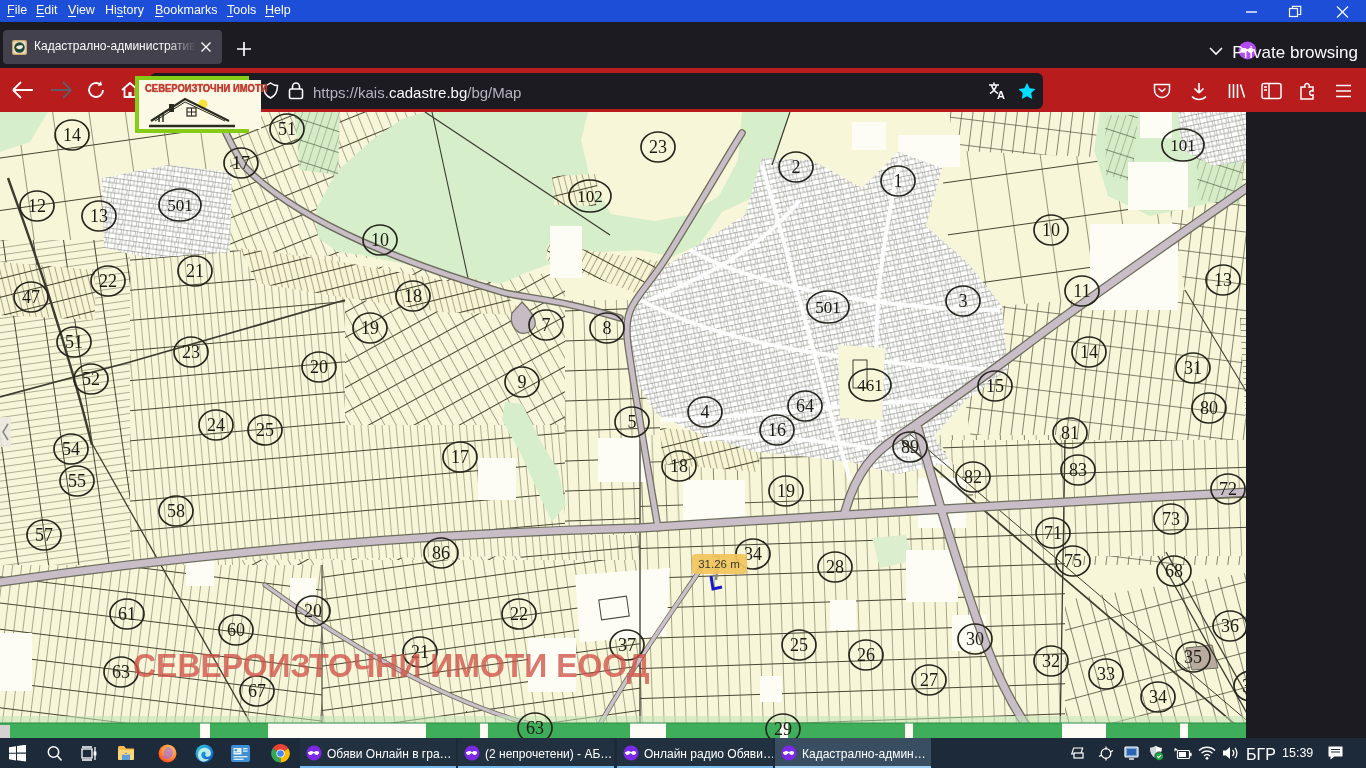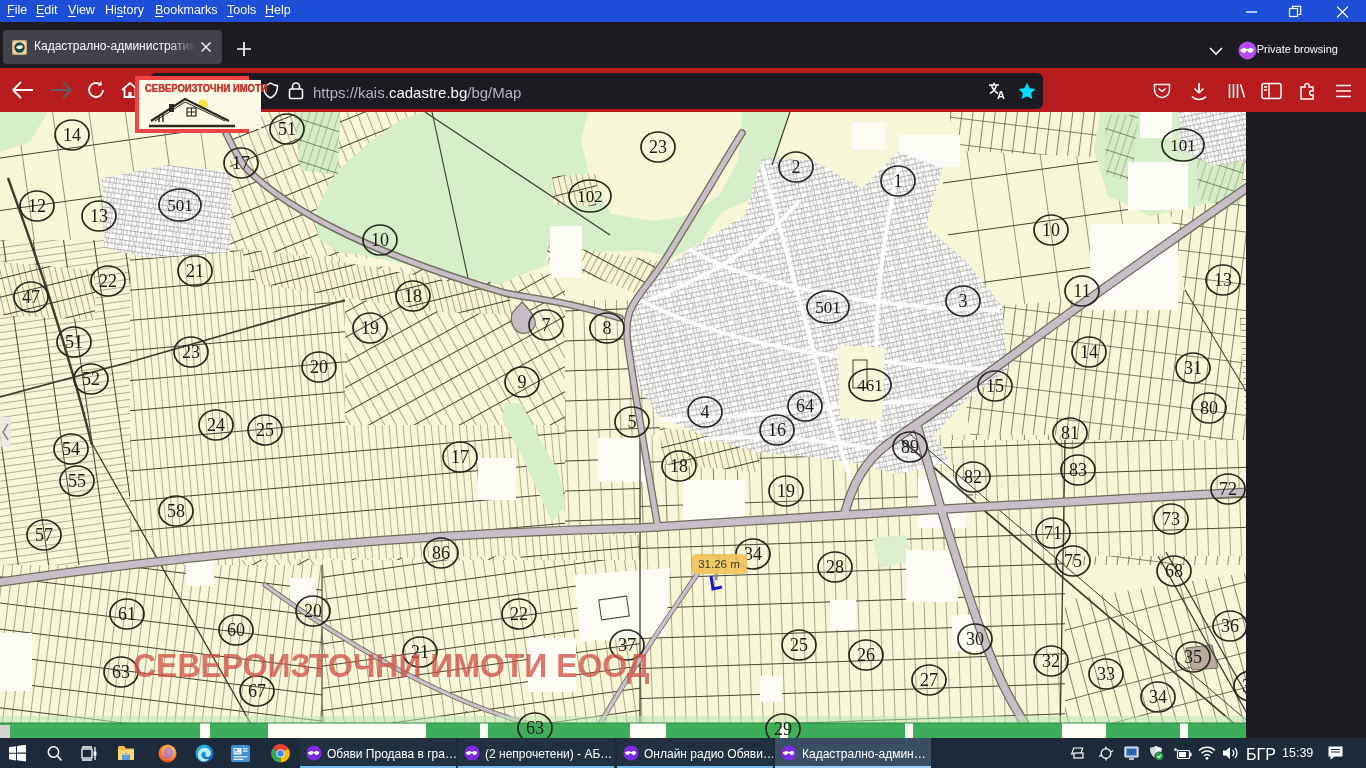--- a/index.html
+++ b/index.html
@@ -2,25 +2,25 @@
 <html><head><meta charset="utf-8">
 <style>
 *{margin:0;padding:0;box-sizing:border-box}
 html,body{width:1366px;height:768px;overflow:hidden;background:#1c1b22;font-family:"Liberation Sans",sans-serif}
 #menubar{position:absolute;left:0;top:0;width:1366px;height:22px;background:#1d4ed8;color:#fbfbfe;font-size:12.5px}
 #menubar span{position:absolute;top:3px}
 #menubar u{text-decoration:underline;text-underline-offset:2px}
 #tabbar{position:absolute;left:0;top:22px;width:1366px;height:46px;background:#1c1b22}
 #tab{position:absolute;left:3px;top:8px;width:219px;height:34px;background:#42414d;border-radius:4px;color:#fbfbfe;font-size:12px}
 #plus{position:absolute;left:236px;top:40px;color:#fbfbfe;font-size:18px;font-weight:400;top:12px;left:237px}
-#pbw{position:absolute;right:28px;top:21px;color:#fbfbfe;font-size:11px}
+#pbw{position:absolute;right:8px;top:21px;color:#fbfbfe;font-size:17px}
 #navbar{position:absolute;left:0;top:68px;width:1366px;height:44px;background:#b91c1c}
 #urlbar{position:absolute;left:150px;top:5px;width:893px;height:36px;background:#1d1b22;border-radius:6px;color:#b6b3be;font-size:15px}
 #page{position:absolute;left:0;top:112px;width:1246px;height:626px;background:#f8f6d8;overflow:hidden}
-#logo{position:absolute;left:135px;top:76px;width:114px;height:57px;background:#ef4444;z-index:30}
+#logo{position:absolute;left:135px;top:76px;width:114px;height:57px;background:#84cc16;z-index:30}
 #logoin{position:absolute;left:4px;top:4px;width:122px;height:49px;background:#fcfae6}
 #taskbar{position:absolute;left:0;top:738px;width:1366px;height:30px;background:#1d2a39;color:#fff}
 .tbtn{position:absolute;top:0;height:30px;border-bottom:2px solid #76b9ed;color:#fff;font-size:12.5px}
 svg{display:block}
 #wm{position:absolute;left:133px;top:646px;width:520px;z-index:5;color:rgba(208,82,72,.78);font-weight:bold;font-size:34px;letter-spacing:0px;transform:scaleX(.94);transform-origin:0 0;white-space:nowrap}
 </style></head>
 <body>
 <div id="menubar">
  <span style="left:7px"><u>F</u>ile</span>
     <span style="left:36px"><u>E</u>dit</span>
@@ -624,21 +624,21 @@
       <circle cx="9.5" cy="9.5" r="3.3" fill="#4285f4"></circle>
     </svg>
  <div class="tbtn" style="left:300px;width:156px;background:#223140"></div>
  <div class="tbtn" style="left:458px;width:156px;background:#223140"></div>
  <div class="tbtn" style="left:617px;width:156px;background:#223140"></div>
  <div class="tbtn" style="left:775px;width:156px;background:#3a4e61;border-bottom-color:#9ccdf2"></div>
  <svg style="position:absolute;left:306px;top:7px" width="16" height="16" viewBox="0 0 19 19">
       <circle cx="9.5" cy="9.5" r="9" fill="#7d2ae8"></circle>
       <path d="M3.5 8.2c1.6-1.4 4-1.5 5.2-.3.5.5 1.1.5 1.6 0 1.2-1.2 3.6-1.1 5.2.3.3 1.9-1 3.6-2.9 3.6-1.2 0-2.2-.6-2.7-1.6-.3-.6-1.5-.6-1.8 0-.5 1-1.5 1.6-2.7 1.6-1.9 0-3.2-1.7-2.9-3.6z" fill="#fff"></path>
     </svg>
- <div style="position:absolute;left:327px;top:9px;font-size:12px;width:129px;overflow:hidden;white-space:nowrap">Обяви Продава в гра…</div>
+ <div style="position:absolute;left:327px;top:9px;font-size:12px;width:129px;overflow:hidden;white-space:nowrap">Обяви Онлайн в гра…</div>
  <svg style="position:absolute;left:464px;top:7px" width="16" height="16" viewBox="0 0 19 19">
       <circle cx="9.5" cy="9.5" r="9" fill="#7d2ae8"></circle>
       <path d="M3.5 8.2c1.6-1.4 4-1.5 5.2-.3.5.5 1.1.5 1.6 0 1.2-1.2 3.6-1.1 5.2.3.3 1.9-1 3.6-2.9 3.6-1.2 0-2.2-.6-2.7-1.6-.3-.6-1.5-.6-1.8 0-.5 1-1.5 1.6-2.7 1.6-1.9 0-3.2-1.7-2.9-3.6z" fill="#fff"></path>
     </svg>
  <div style="position:absolute;left:485px;top:9px;font-size:12px;width:129px;overflow:hidden;white-space:nowrap">(2 непрочетени) - АБ…</div>
  <svg style="position:absolute;left:623px;top:7px" width="16" height="16" viewBox="0 0 19 19">
       <circle cx="9.5" cy="9.5" r="9" fill="#7d2ae8"></circle>
       <path d="M3.5 8.2c1.6-1.4 4-1.5 5.2-.3.5.5 1.1.5 1.6 0 1.2-1.2 3.6-1.1 5.2.3.3 1.9-1 3.6-2.9 3.6-1.2 0-2.2-.6-2.7-1.6-.3-.6-1.5-.6-1.8 0-.5 1-1.5 1.6-2.7 1.6-1.9 0-3.2-1.7-2.9-3.6z" fill="#fff"></path>
     </svg>
  <div style="position:absolute;left:644px;top:9px;font-size:12px;width:129px;overflow:hidden;white-space:nowrap">Онлайн радио Обяви…</div>

